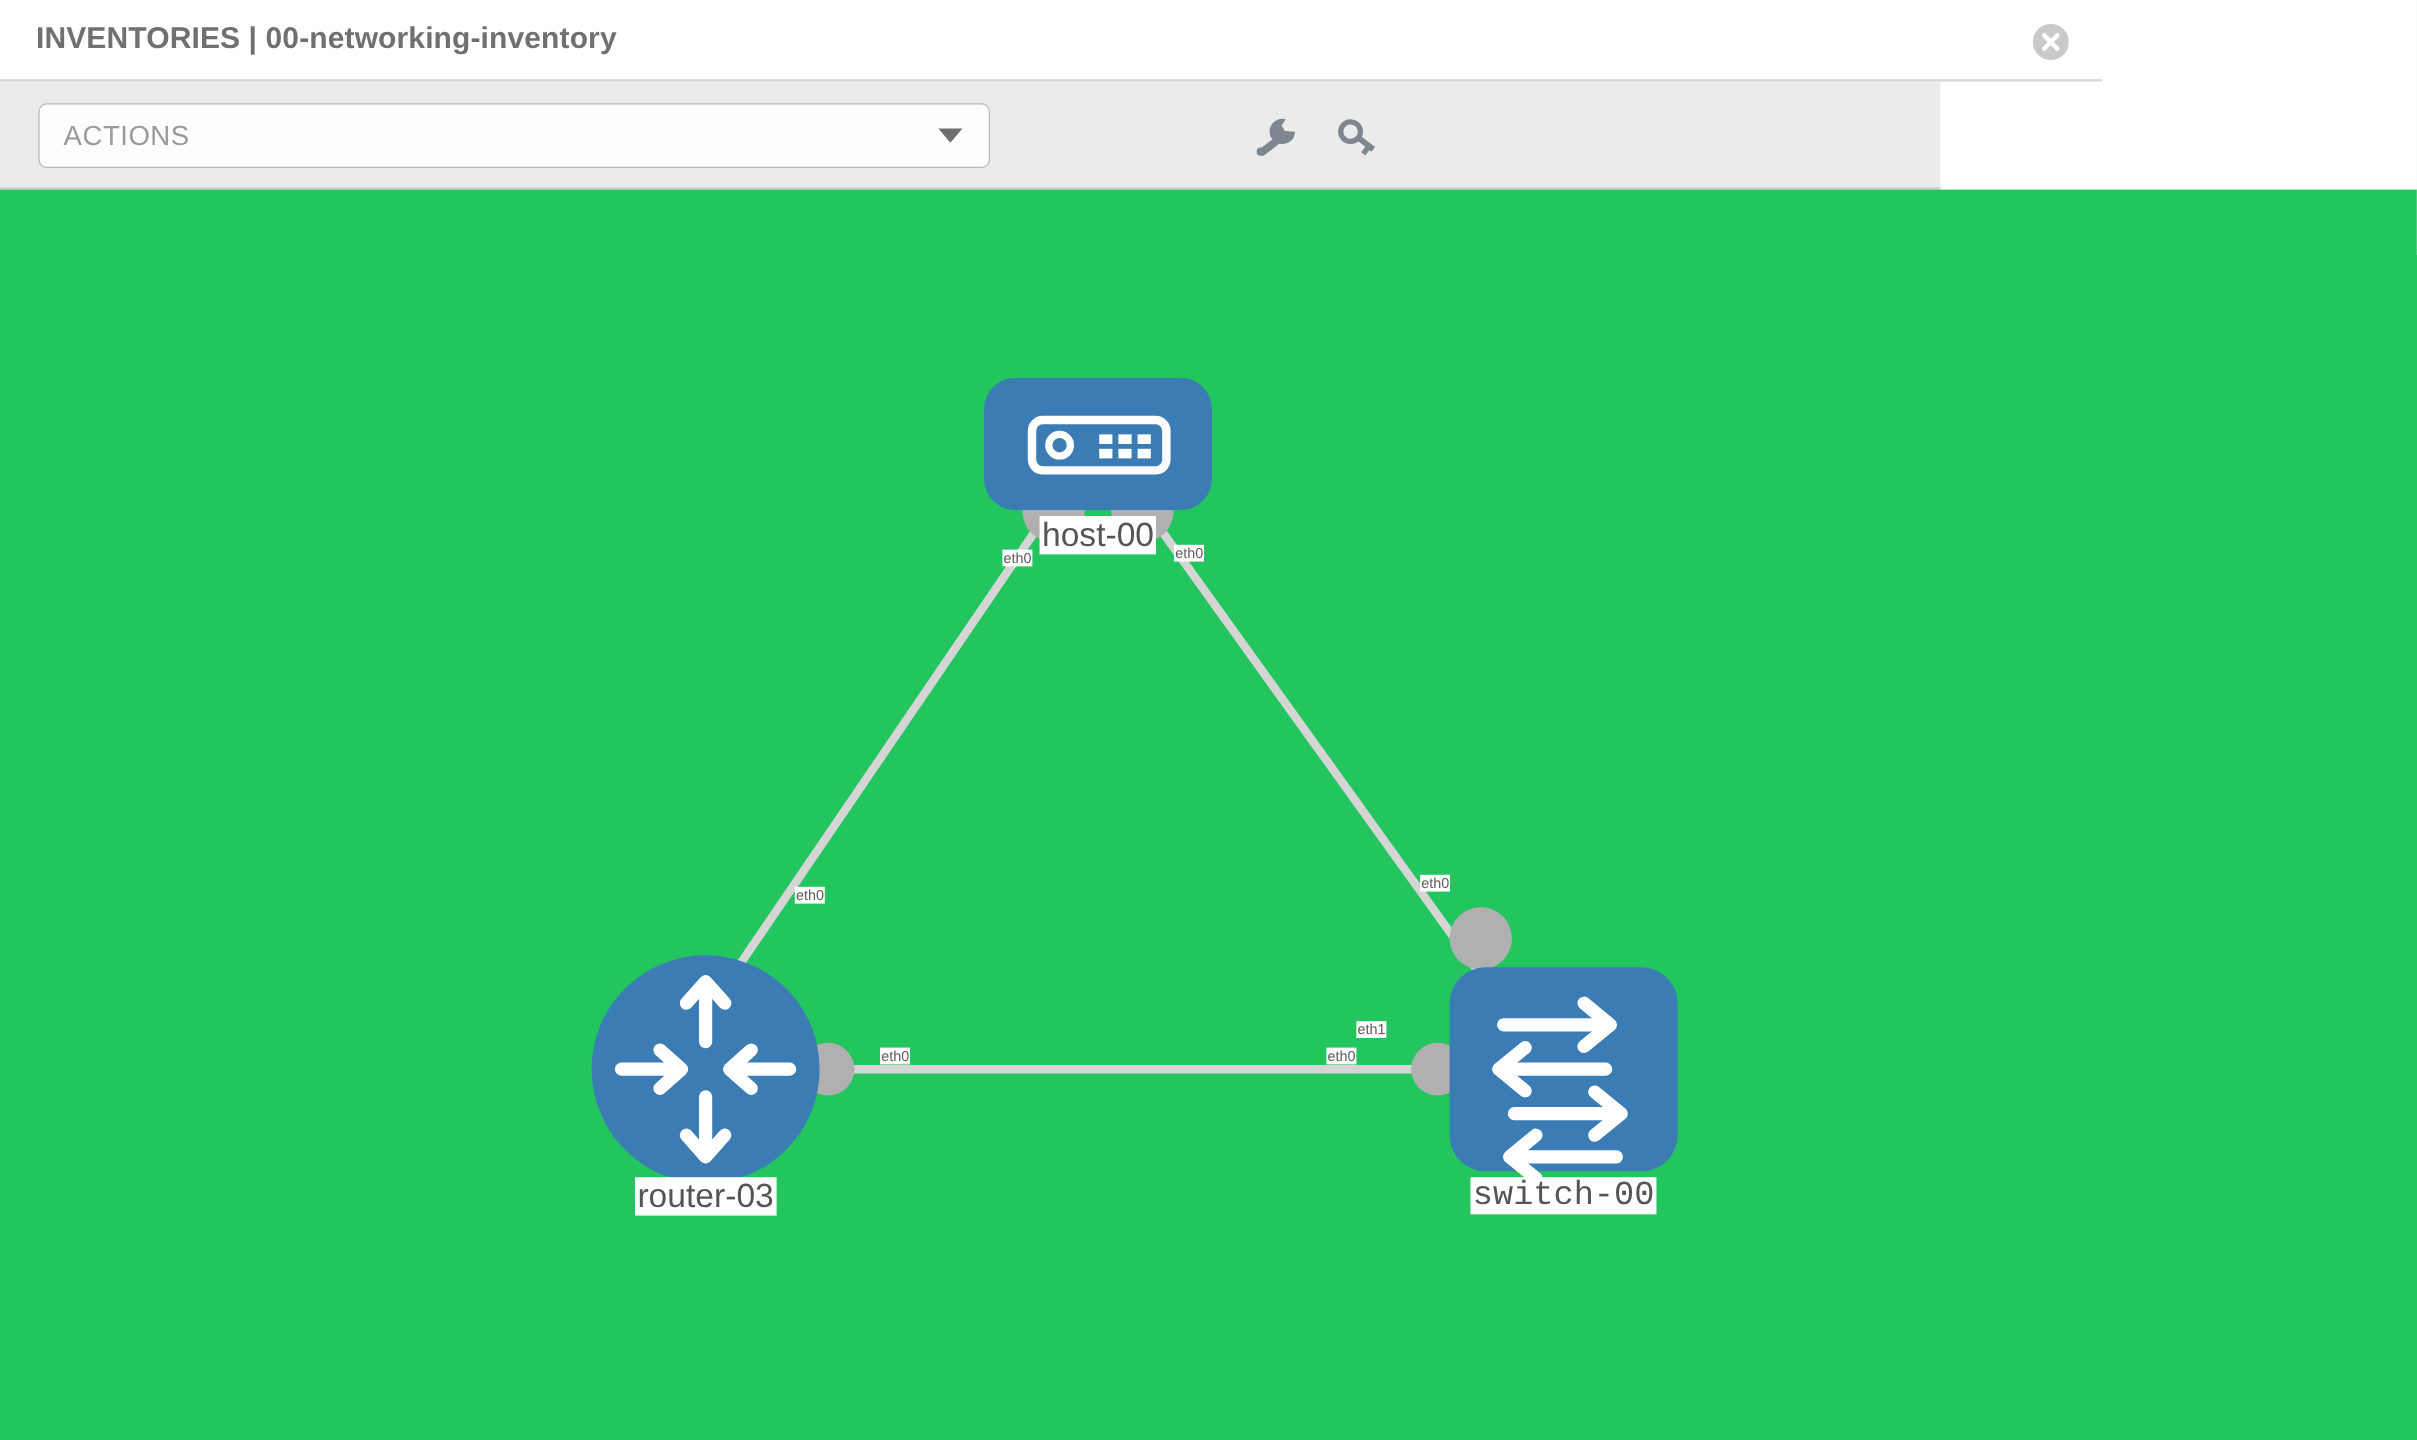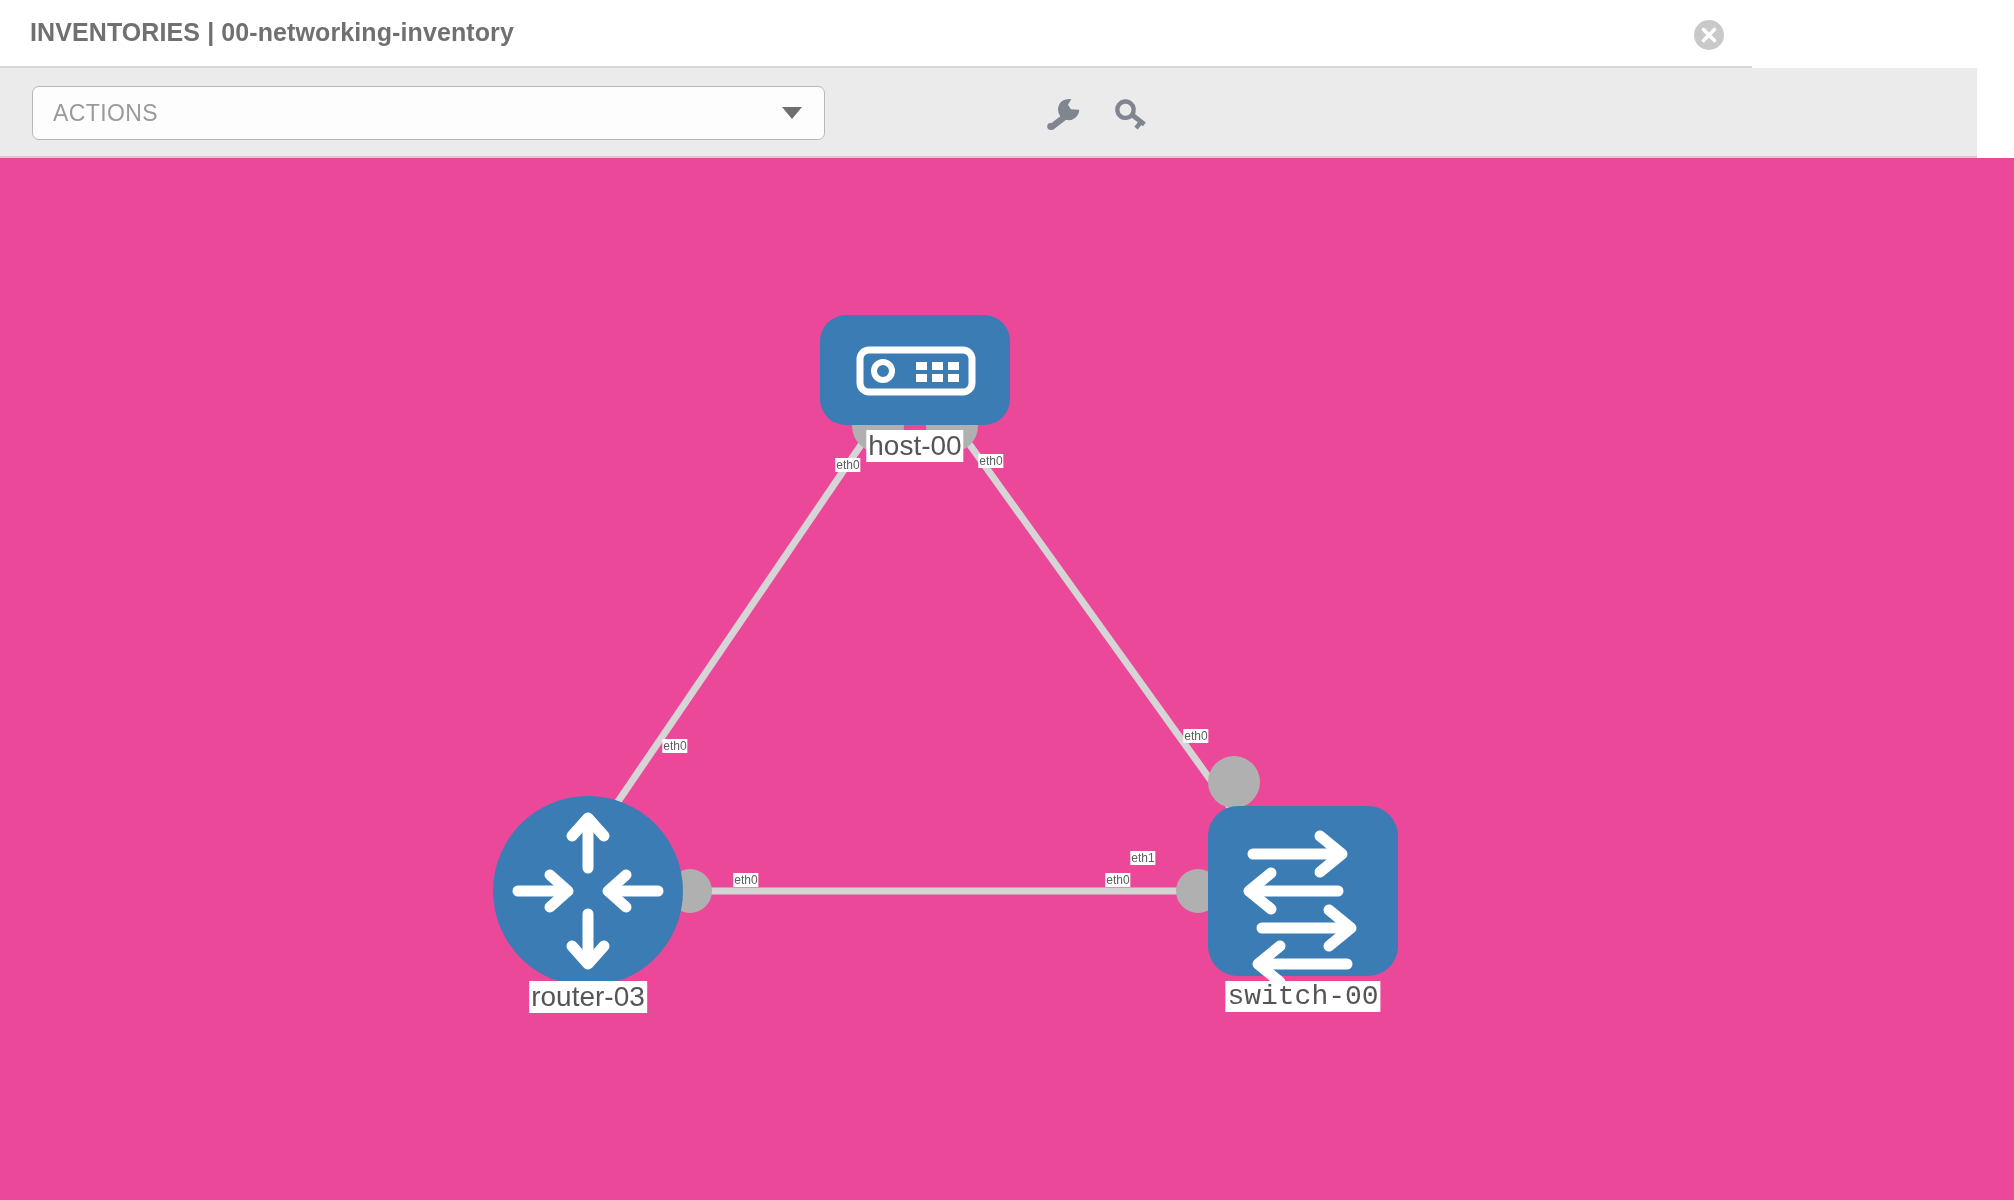--- a/index.html
+++ b/index.html
@@ -41,21 +41,21 @@
     top: 20px;
     width: 30px;
     height: 30px;
     cursor: pointer;
   }
 
   
   .toolbar {
     position: absolute;
     left: 0; top: 68px;
-    width: 1977px;
+    width: 1617px;
     height: 90px;
     background: #ebebeb;
     border-bottom: 2px solid #cfcfcf;
     box-sizing: border-box;
   }
   .select-box {
     position: absolute;
     background: #fdfdfd;
     border: 1px solid #b8b8b8;
     border-radius: 7px;
@@ -103,21 +103,21 @@
   }
   #wrench-icon { left: 1045px; }
   #key-icon    { left: 1113px; }
 
   
   .canvas {
     position: absolute;
     left: 0; top: 158px;
     width: 2014px;
     height: 1042px;
-    background: #ec4899;
+    background: #22c55e;
     overflow: hidden;
   }
   .graph-svg {
     position: absolute;
     left: 0; top: 0;
     width: 2014px;
     height: 1042px;
   }
 
   

